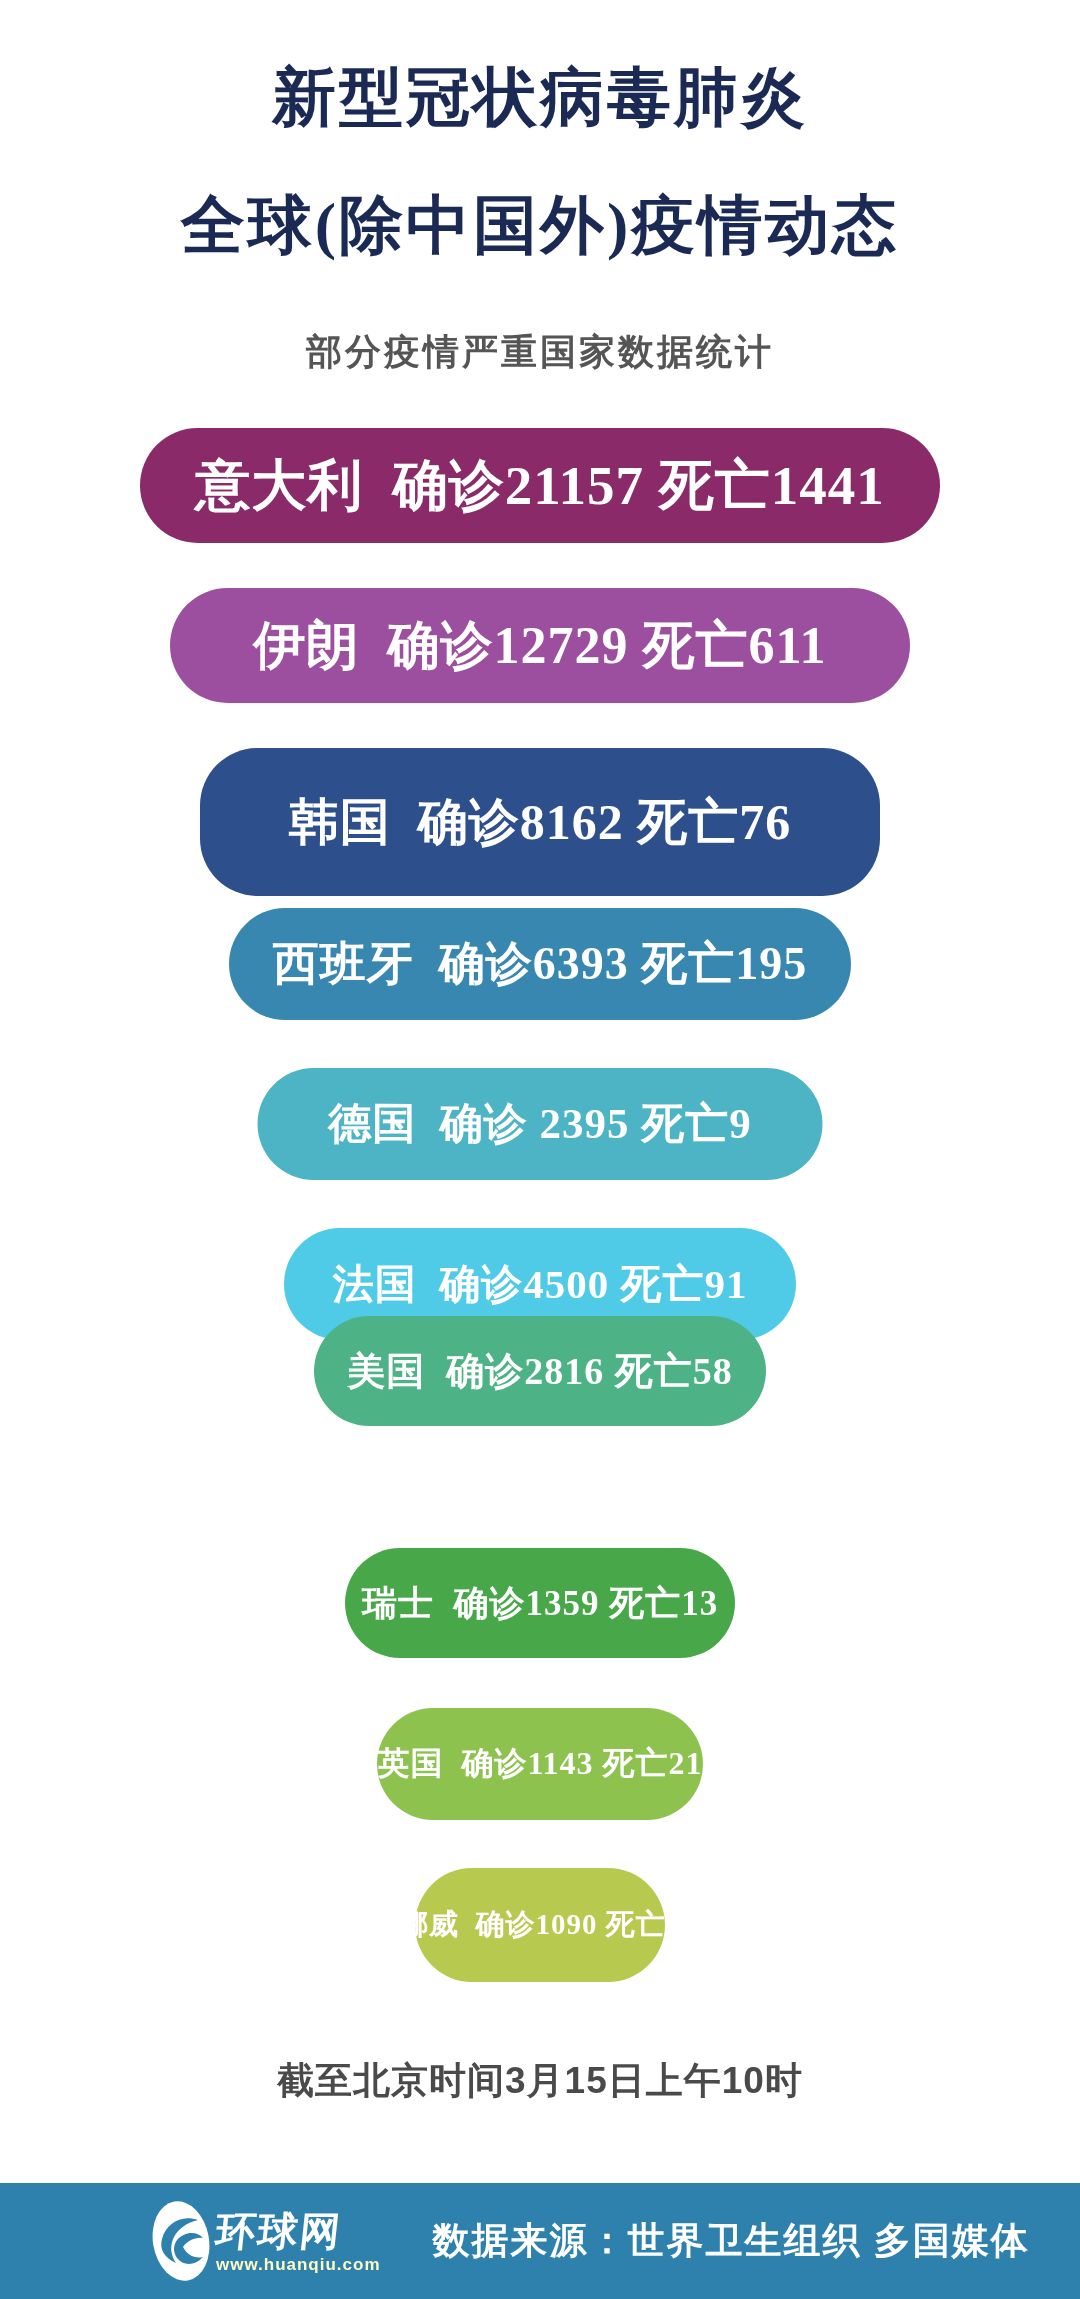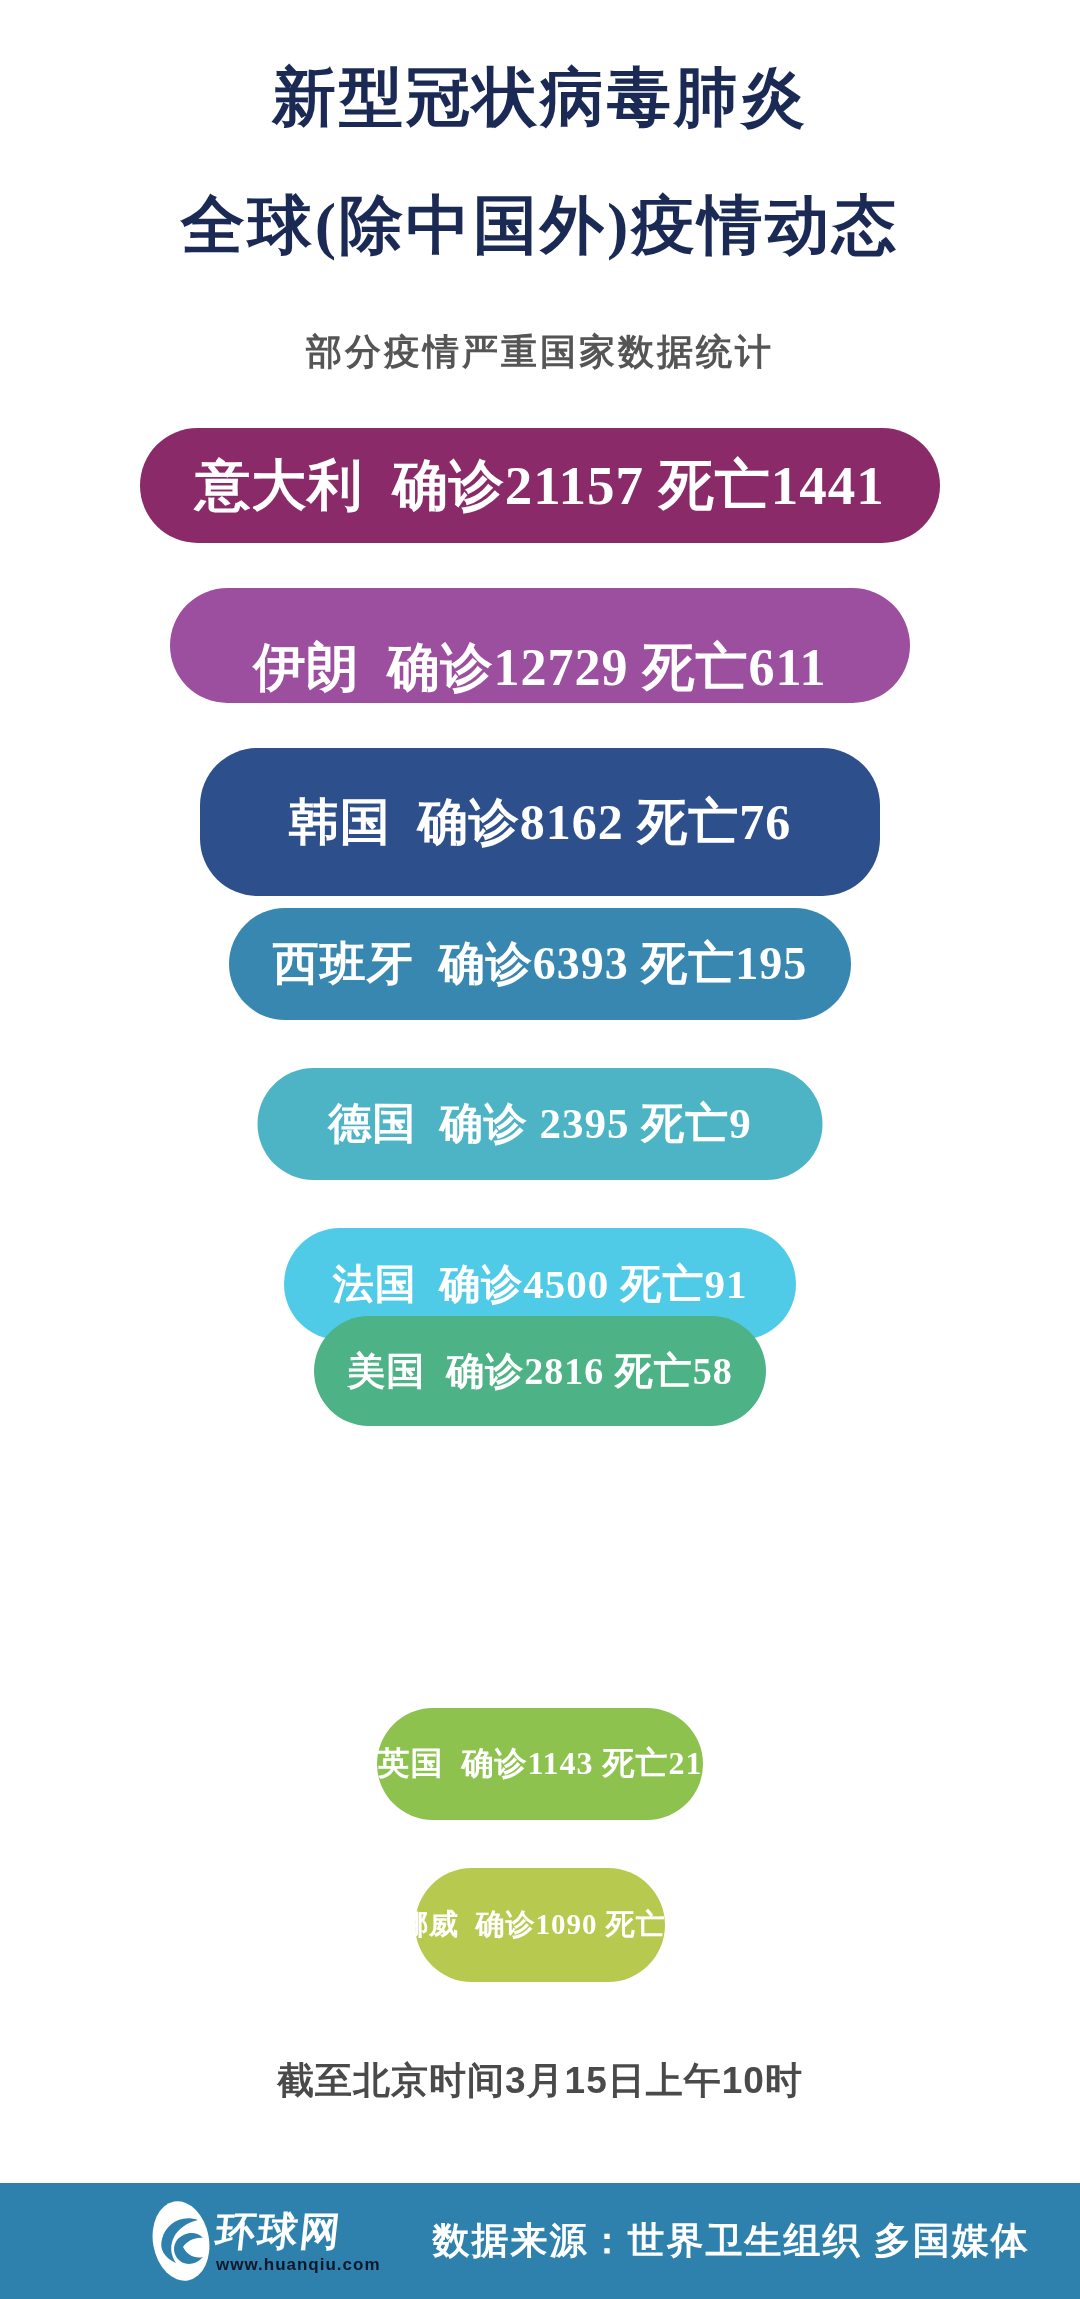--- a/index.html
+++ b/index.html
@@ -39,45 +39,46 @@
     font-family:"Liberation Sans","DejaVu Sans",sans-serif;
   }
   .logo { display:flex; align-items:center; margin-left:150px; }
   .logo svg { display:block; }
   .logo-text-block { margin-left:4px; margin-top:2px; }
   .logo-name {
     color:#ffffff; font-weight:700; font-size:40px; line-height:1;
     letter-spacing:2px; transform:skewX(-6deg);
   }
   .logo-url {
-    color:#0f172a; font-weight:700; font-size:17px; line-height:1;
+    color:#fef9c3; font-weight:700; font-size:17px; line-height:1;
     margin-top:5px; letter-spacing:1px;
   }
   .source {
     color:#ffffff; font-weight:700; font-size:37px; letter-spacing:2px;
     margin-left:52px; white-space:pre;
   }
 </style>
 </head>
 <body>
 
 <div class="page" style="background: rgb(255, 255, 255); padding-left: 48px;">
 
   <div class="title line1" style="color: rgb(26, 42, 85);">新型冠状病毒肺炎</div>
   <div class="title line2" style="color: rgb(26, 42, 85);">全球(除中国外)疫情动态</div>
   <div class="subtitle" style="color: rgb(85, 85, 85);">部分疫情严重国家数据统计</div>
 
   <div id="funnel">
       <div class="bar" style="top: 428px; width: 800px; height: 115px; background: rgb(138, 42, 104); border-radius: 57.5px; font-size: 55px;"><span>意大利  确诊21157 死亡1441</span></div>
-      <div class="bar" style="top: 588px; width: 740px; height: 115px; background: rgb(156, 79, 158); border-radius: 57.5px; font-size: 52px; align-items: flex-end;"><span>伊朗  确诊12729 死亡611</span></div>
+      <div class="bar" style="top: 588px; width: 740px; height: 115px; background: rgb(156, 79, 158); border-radius: 57.5px; font-size: 52px;"><span>伊朗  确诊12729 死亡611</span></div>
       <div class="bar" style="top: 748px; width: 680px; height: 148px; background: rgb(45, 79, 140); border-radius: 57.5px; font-size: 50px;"><span>韩国  确诊8162 死亡76</span></div>
       <div class="bar" style="top: 908px; width: 622px; height: 112px; background: rgb(55, 135, 177); border-radius: 56px; font-size: 46px;"><span>西班牙  确诊6393 死亡195</span></div>
       <div class="bar" style="top: 1068px; width: 565px; height: 112px; background: rgb(77, 180, 198); border-radius: 56px; font-size: 43px;"><span>德国  确诊 2395 死亡9</span></div>
       <div class="bar" style="top: 1228px; width: 512px; height: 112px; background: rgb(79, 203, 232); border-radius: 56px; font-size: 41px;"><span>法国  确诊4500 死亡91</span></div>
       <div class="bar" style="top: 1316px; width: 452px; height: 110px; background: rgb(78, 178, 135); border-radius: 55px; font-size: 38px;"><span>美国  确诊2816 死亡58</span></div>
+      <div class="bar" style="top: 1548px; width: 390px; height: 110px; background: rgb(72, 167, 72); border-radius: 55px; font-size: 35px;"><span>瑞士  确诊1359 死亡13</span></div>
       <div class="bar" style="top: 1708px; width: 326px; height: 112px; background: rgb(141, 194, 79); border-radius: 56px; font-size: 32px;"><span>英国  确诊1143 死亡21</span></div>
       <div class="bar" style="top: 1868px; width: 250px; height: 114px; background: rgb(184, 201, 79); border-radius: 57px; font-size: 29px;"><span>挪威  确诊1090 死亡3</span></div>
     </div>
 
   <div class="note" style="color: rgb(74, 74, 74);">截至北京时间3月15日上午10时</div>
 
   <div class="footer" style="background: rgb(46, 129, 172);">
     <div class="logo">
       <svg width="62" height="84" viewBox="0 0 62 84">
         <ellipse cx="31" cy="42" rx="28" ry="40" fill="#ffffff" transform="rotate(-10 31 42)"></ellipse>

